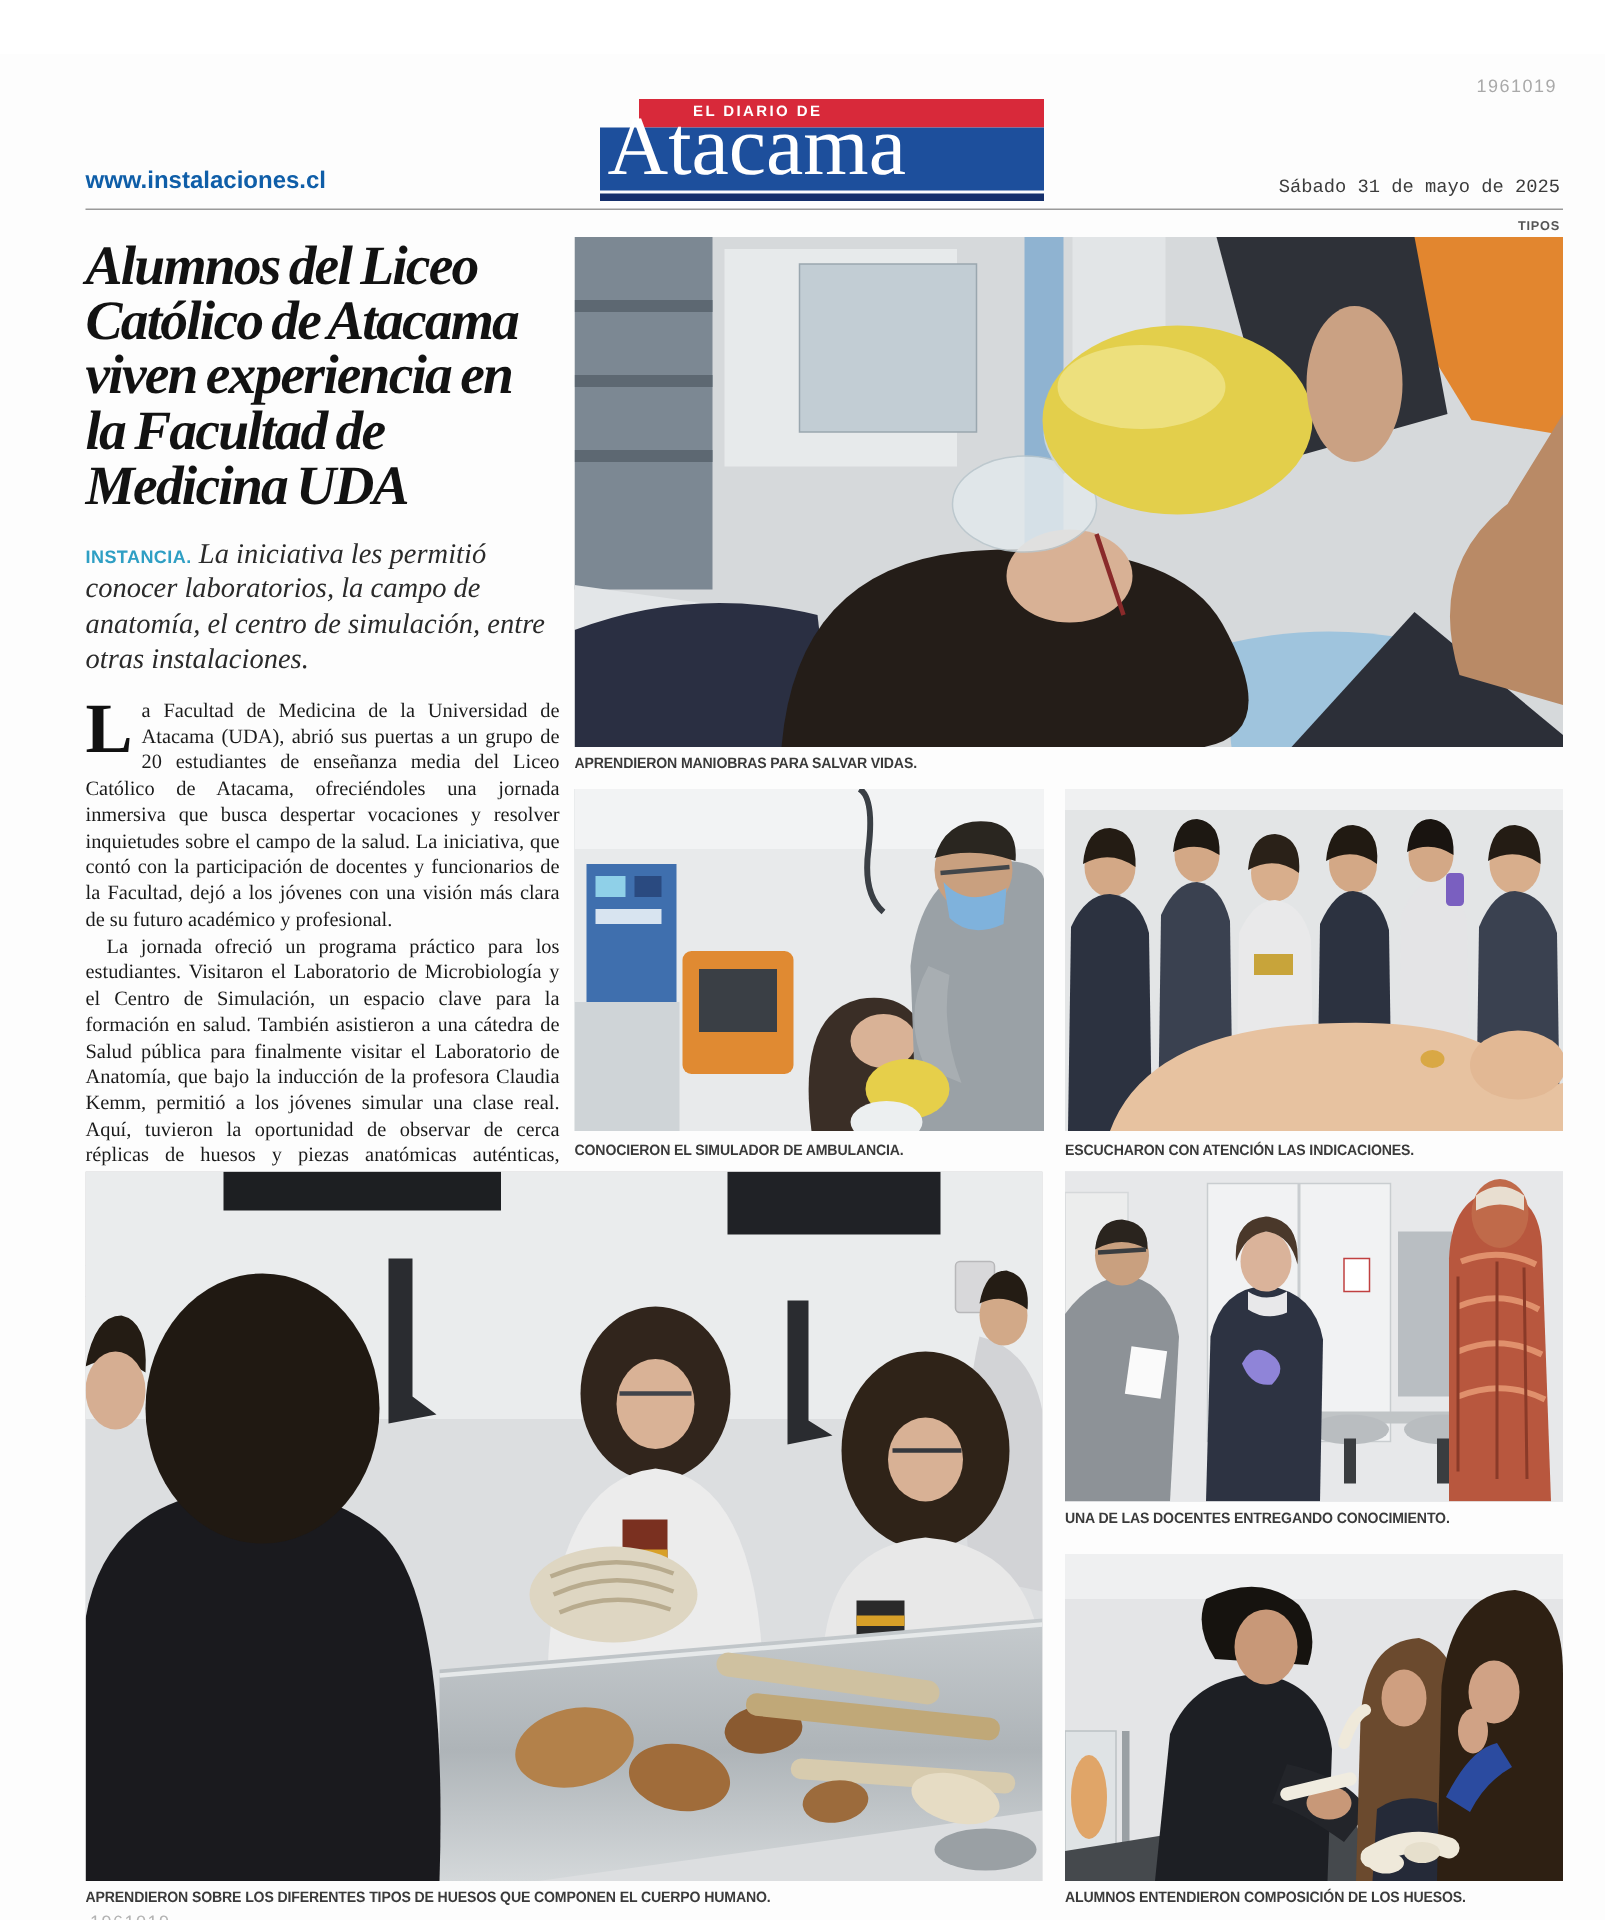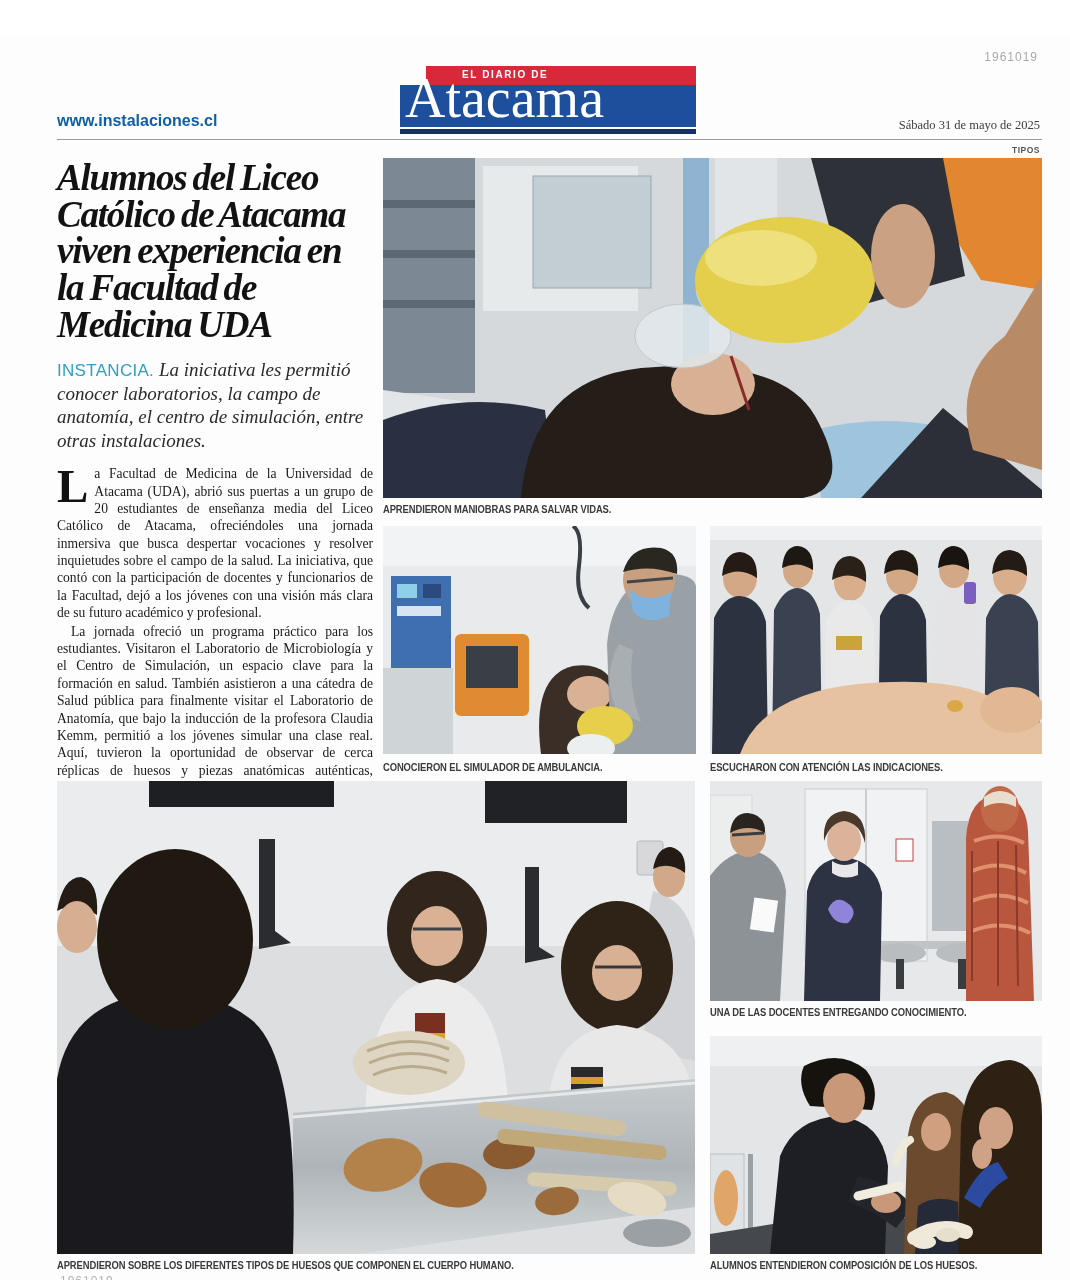--- a/index.html
+++ b/index.html
@@ -14,33 +14,33 @@
   .mh-red{position:absolute;top:0;left:26px;right:0;height:19px;background:#d8293a;}
   .mh-kicker{position:absolute;top:3px;left:62px;color:#fff;font-family:"Liberation Sans",sans-serif;
              font-size:10px;font-weight:700;letter-spacing:1.6px;}
   .mh-blue{position:absolute;top:19px;left:0;right:0;height:42px;background:#1d4f9c;}
   .mh-navy{position:absolute;bottom:0;left:0;right:0;height:5px;background:#15306c;}
   .mh-title{position:absolute;bottom:8px;left:5px;color:#fff;font-family:"Liberation Serif",serif;
             font-weight:400;font-size:56px;line-height:1;letter-spacing:0px;}
 
   .site-url{position:absolute;left:57px;top:76px;color:#0f5ea8;font-family:"Liberation Sans",sans-serif;
             font-size:16px;font-weight:700;text-decoration:none;}
-  .date{position:absolute;right:30px;top:82px;color:#3c3c3c;font-family:Liberation Serif, serif;
+  .date{position:absolute;right:30px;top:82px;color:#3c3c3c;font-family:Liberation Mono, monospace;
         font-size:12.5px;}
   .head-rule{position:absolute;left:57px;right:28px;top:103px;height:1px;background:#9a9a9a;}
   .credit{position:absolute;top:109px;right:30px;font-family:"Liberation Sans",sans-serif;
           font-size:8.5px;font-weight:700;color:#555;letter-spacing:0.5px;}
 
   
   .left-col{position:absolute;left:57px;top:124px;width:316px;}
   .headline{font-size:37px;font-weight:700;line-height:0.99;letter-spacing:-1.2px;
             word-spacing:-2px;color:#121212;margin:0;font-style:italic;}
   .lead{margin-top:15px;font-style:italic;font-size:19px;line-height:1.23;color:#2a2a2a;}
-  .kicker{font-style:normal;font-weight:400;font-family:"Liberation Sans",sans-serif;
-          font-size:17px;color:#2f9fc4;letter-spacing:0.3px;}
+  .kicker{font-style:normal;font-weight:700;font-family:"Liberation Sans",sans-serif;
+          font-size:12px;color:#2f9fc4;letter-spacing:0.3px;}
   .body-text{margin-top:13px;font-size:13.6px;line-height:1.28;text-align:justify;color:#1b1b1b;}
   .dropcap{float:left;font-size:47px;line-height:0.8;font-weight:700;padding:3px 6px 0 0;color:#111;}
   .para2{text-indent:14px;margin-top:1px;}
   .endmark{float:right;font-weight:700;color:#333;font-size:13px;letter-spacing:-1px;}
 
   
   .photo{position:absolute;overflow:hidden;background:#d8dadc;}
   .photo svg{display:block;}
   .caption{position:absolute;font-family:"Liberation Sans",sans-serif;font-size:10px;font-weight:700;
            color:#3a3a3a;letter-spacing:-0.1px;transform:scaleX(0.94);transform-origin:left;}

